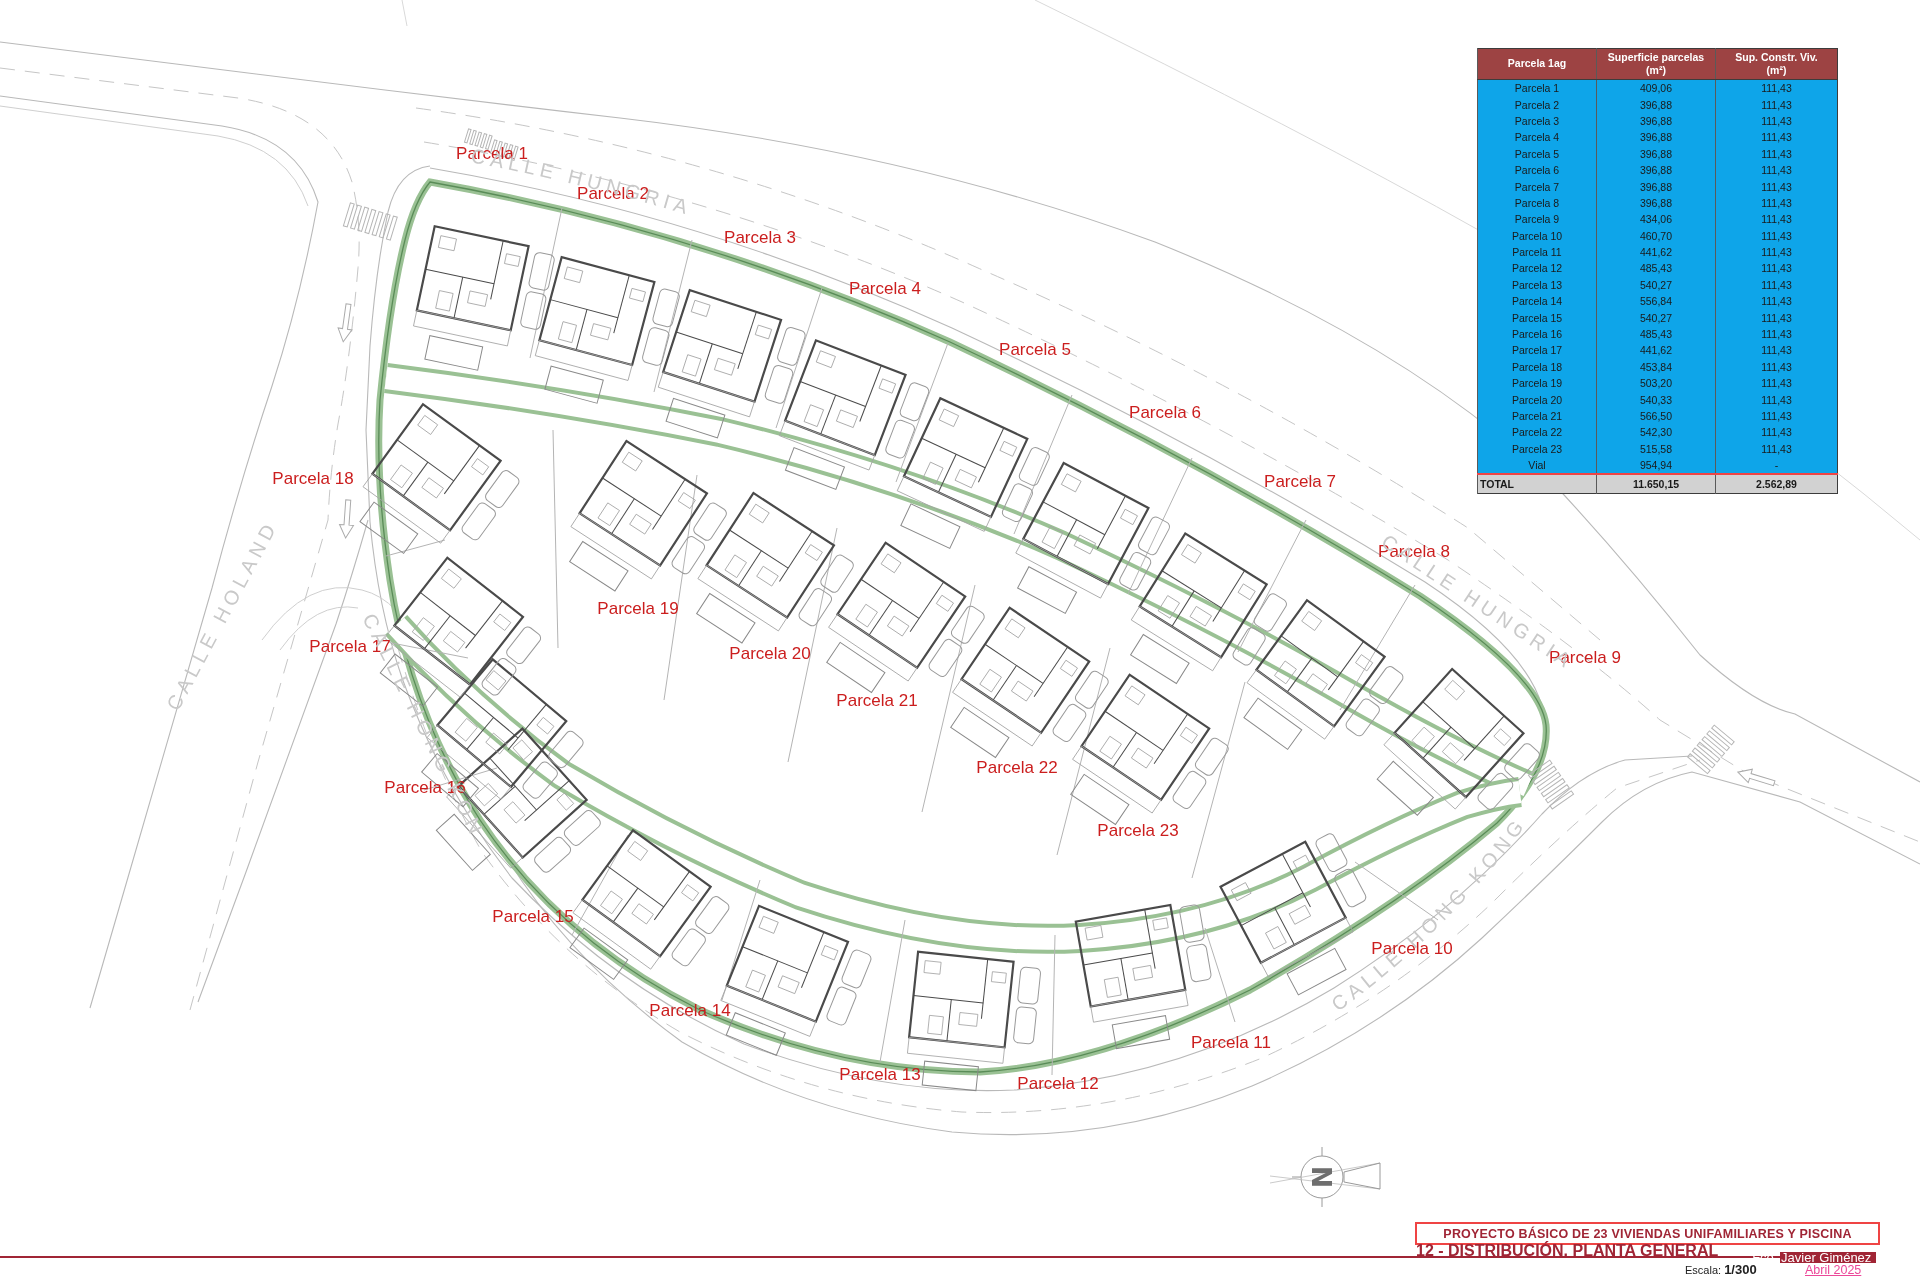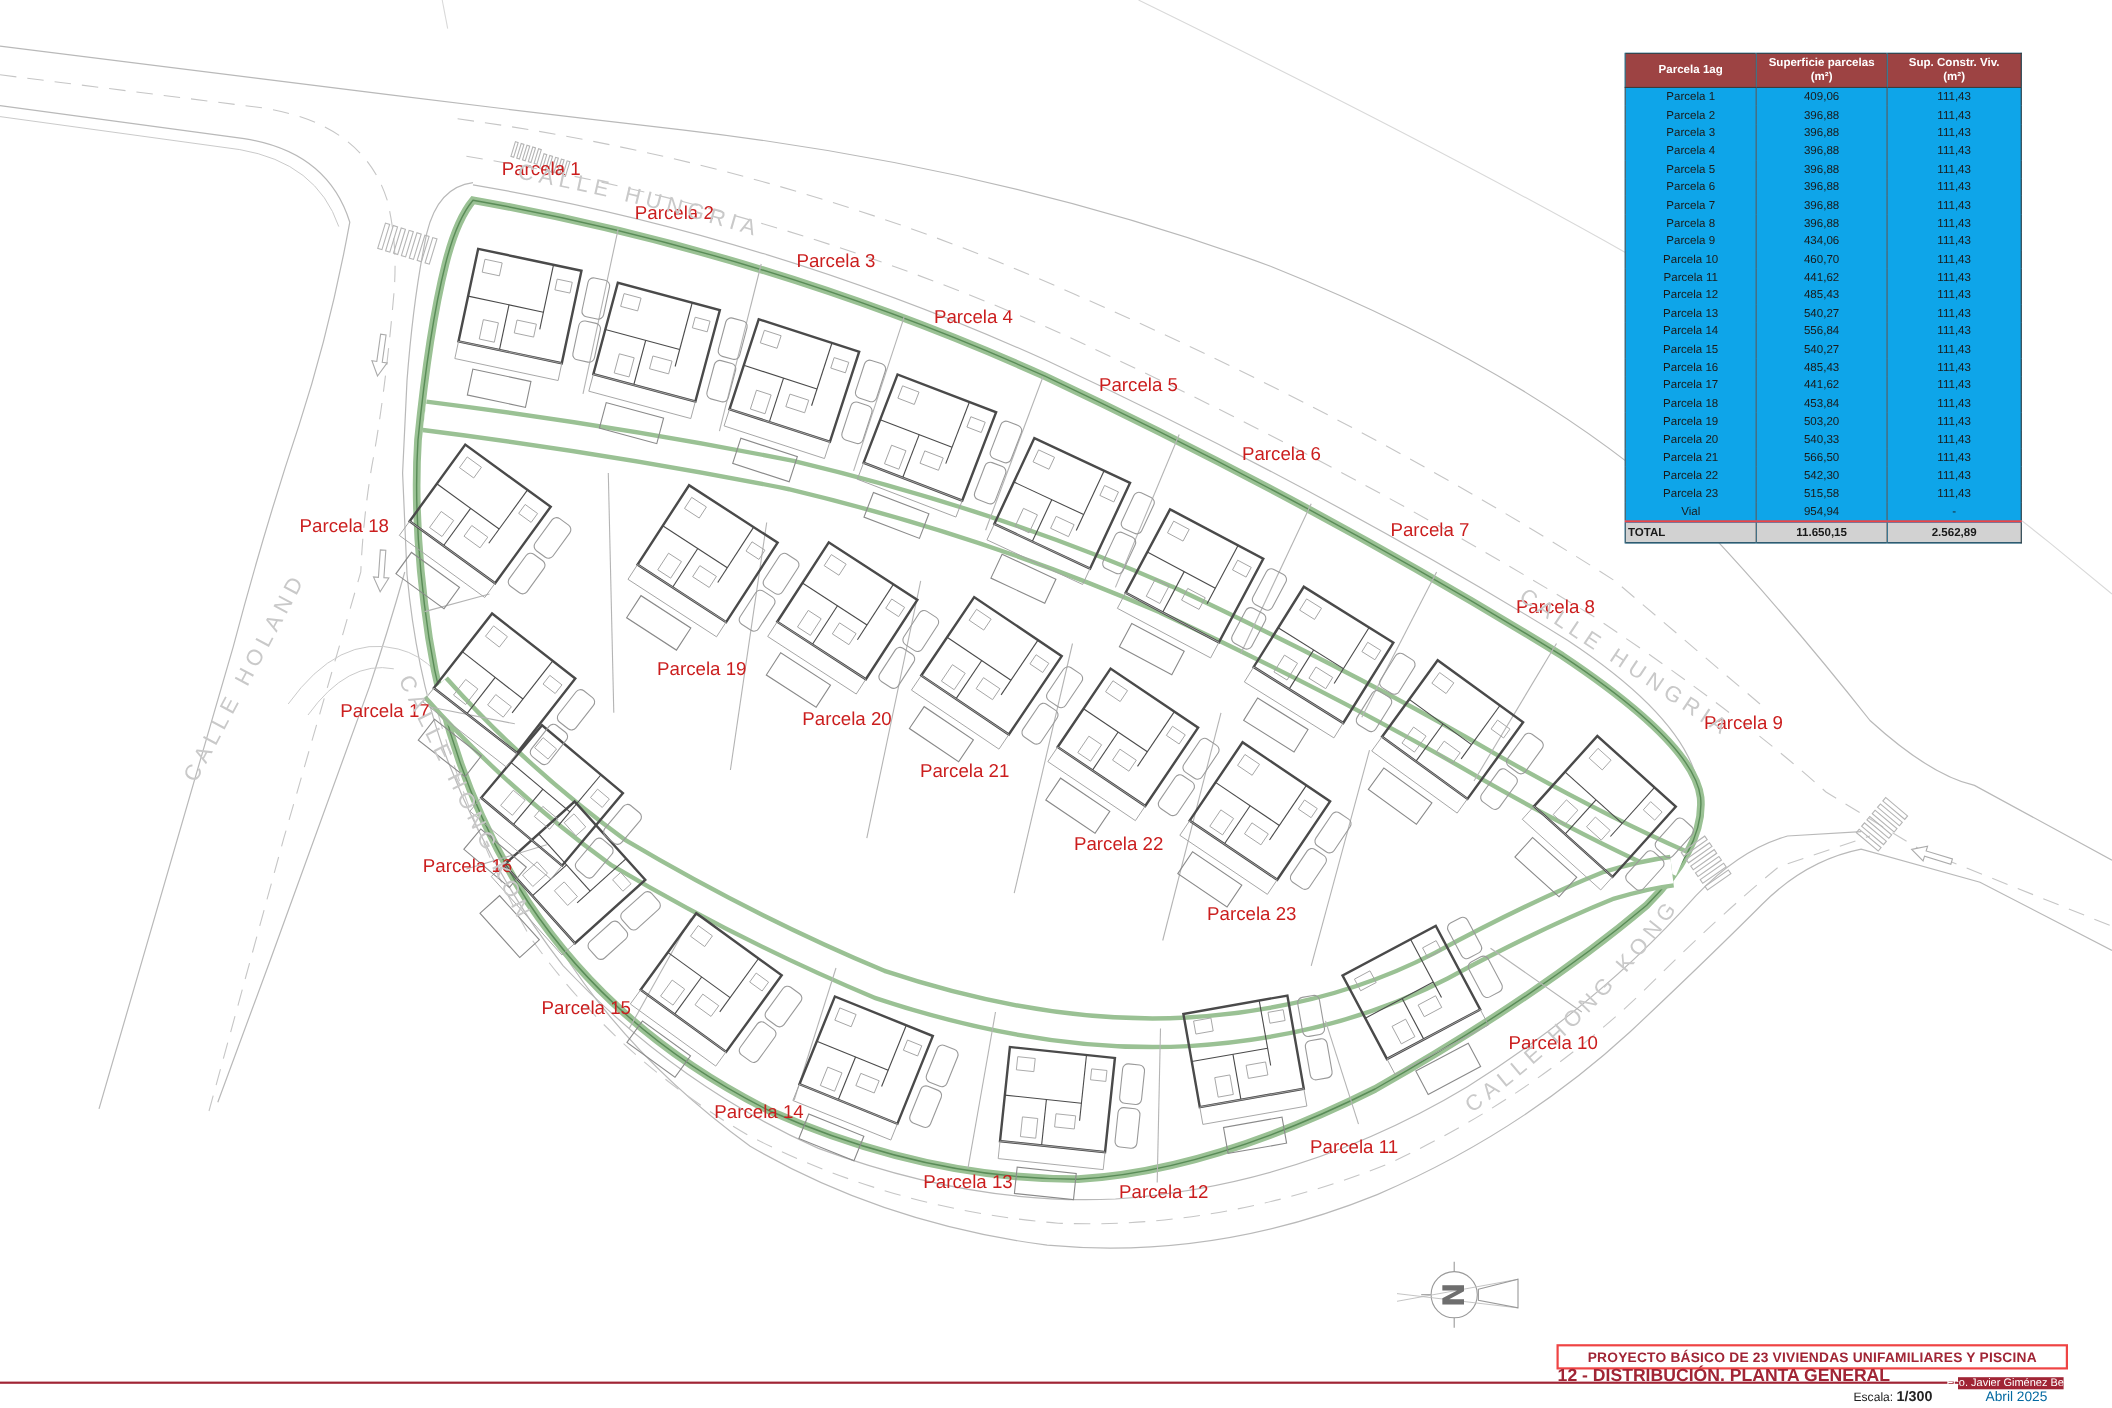--- a/index.html
+++ b/index.html
@@ -44,24 +44,24 @@
   #surface-table tr.total td:first-child{text-align:left;padding-left:2px;}
   
   .crimson{color:#a02535;}
   #project-title-box{position:absolute;left:1415px;top:1222px;width:461px;height:19px;
      border:2px solid #ef4444;display:flex;align-items:center;justify-content:center;
      font-size:12.5px;font-weight:600;letter-spacing:0.2px;}
   #sheet-title{position:absolute;left:1416px;top:1242px;font-size:16px;font-weight:600;}
   #footer-line{position:absolute;left:0;top:1256px;width:1786px;height:2px;background:#a02535;}
   #architect-label{position:absolute;left:1784px;top:1240px;font-size:9px;margin-top:40px;}
   #architect-bar{position:absolute;left:1780px;top:1252px;width:96px;height:11px;background:#a02535;
-     color:#ffffff;font-size:10px;display:flex;align-items:center;justify-content:center;white-space:nowrap;}
+     color:#ffffff;font-size:13px;display:flex;align-items:center;justify-content:center;white-space:nowrap;}
   #scale-box{position:absolute;left:1670px;top:1262px;font-size:11px;color:#222222;margin-left:15px;}
   #scale-box b{font-size:13px;font-weight:600;}
-  #date-box{position:absolute;left:1805px;top:1263px;font-size:12.5px;color:#0369a1;}
+  #date-box{position:absolute;left:1805px;top:1263px;font-size:12.5px;color:#ec4899;text-decoration:underline;}
 </style>
 </head>
 <body>
 
 <svg id="plan" width="1920" height="1280" viewBox="0 0 1920 1280">
   <defs>
     <path id="p-hungria-top" d="M 470,162 Q 700,205 905,295"></path>
     <path id="p-hungria-right" d="M 1380,545 L 1590,685"></path>
     <path id="p-holanda" d="M 178,712 L 282,518"></path>
     <path id="p-hongkong-left" d="M 362,618 L 472,838"></path>

